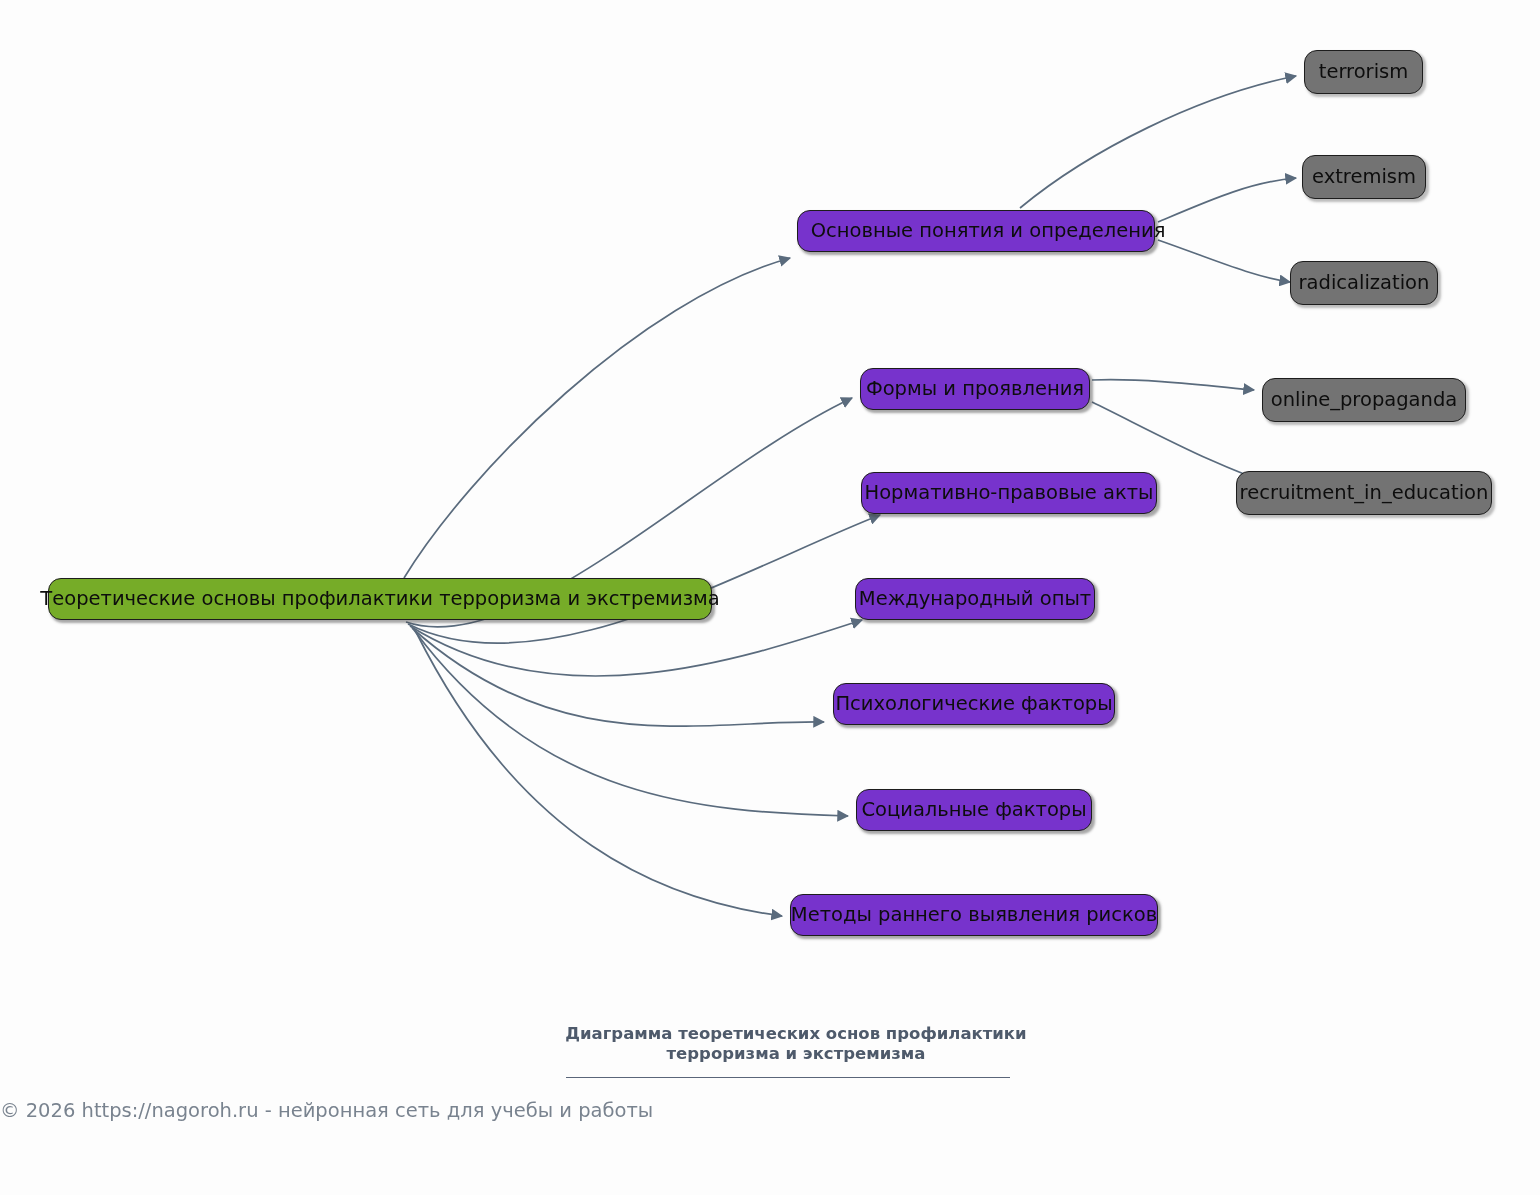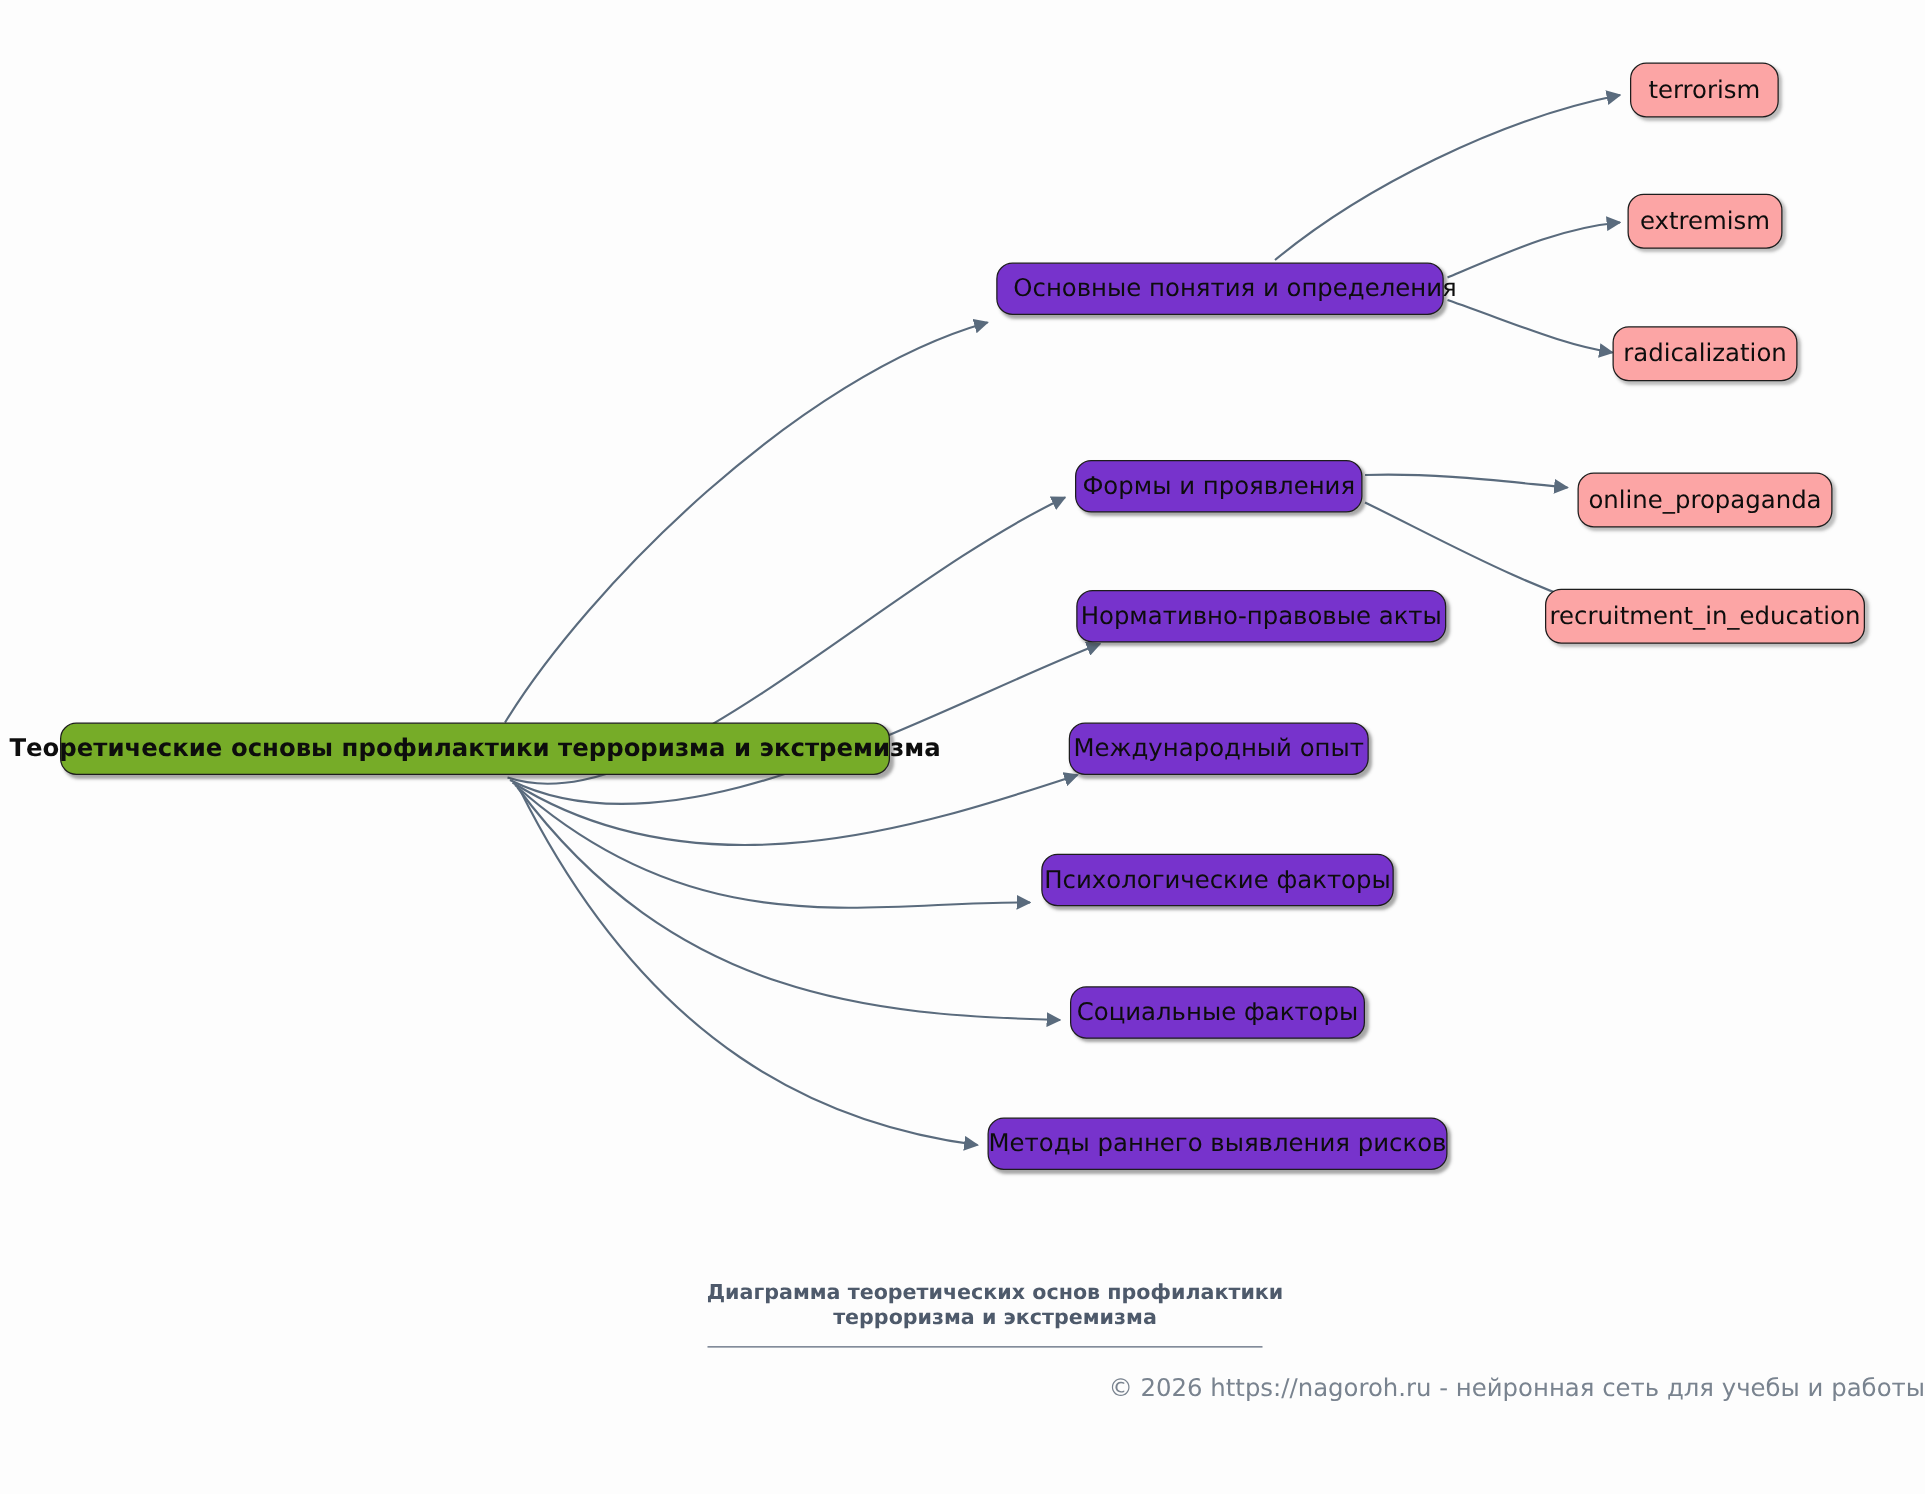--- a/index.html
+++ b/index.html
@@ -50,21 +50,21 @@
     font-size: 19.5px;
   }
   .node-branch {
     background: #7733cc;
     border: 1.6px solid #1d1d1d;
     box-shadow: 2.5px 2.5px 2.5px rgba(60,60,60,0.45);
     color: #0d0d0d;
     font-size: 19.5px;
   }
   .node-leaf {
-    background: #fca5a5;
+    background: #737373;
     border: 1.5px solid #1d1d1d;
     box-shadow: 2.5px 2.5px 2.5px rgba(90,90,90,0.40);
     color: #0d0d0d;
     font-size: 19.5px;
   }
   .caption {
     position: absolute;
     left: 0;
     width: 1540px;
     text-align: center;
@@ -78,21 +78,21 @@
   .separator {
     position: absolute;
     border: 0;
     border-top: 1.4px solid #5a6679;
     margin: 0;
   }
   .footer {
     position: absolute;
     left: 0;
     width: 1540px;
-    text-align: right;
+    text-align: left;
     color: #79838f;
     font-size: 19.5px;
   }
 </style>
 </head>
 <body>
 
 <div id="canvas">
 
   <svg id="edges" viewBox="0 0 1540 1195" xmlns="http://www.w3.org/2000/svg">
@@ -113,21 +113,21 @@
 
       <path d="M 1020 208 C 1090 150 1200 95 1296 76"></path>
       <path d="M 1158 222 C 1210 200 1250 182 1296 178"></path>
       <path d="M 1158 240 C 1210 258 1250 276 1290 282"></path>
 
       <path d="M 1092 380 C 1150 378 1210 386 1254 390"></path>
       <path d="M 1092 402 C 1150 430 1220 470 1296 492"></path>
     </g>
   </svg>
 
-  <div class="node node-root" style="left:48px; top:578px; width:664px; height:42px;font-weight:bold;">
+  <div class="node node-root" style="left:48px; top:578px; width:664px; height:42px;">
     <span class="node-label">Теоретические основы профилактики терроризма и экстремизма</span>
   </div>
 
   <div class="node node-branch" style="left:797px; top:210px; width:358px; height:42px;padding-left:24px;">
     <span class="node-label">Основные понятия и определения</span>
   </div>
 
   <div class="node node-branch" style="left:860px; top:368px; width:230px; height:42px;">
     <span class="node-label">Формы и проявления</span>
   </div>

